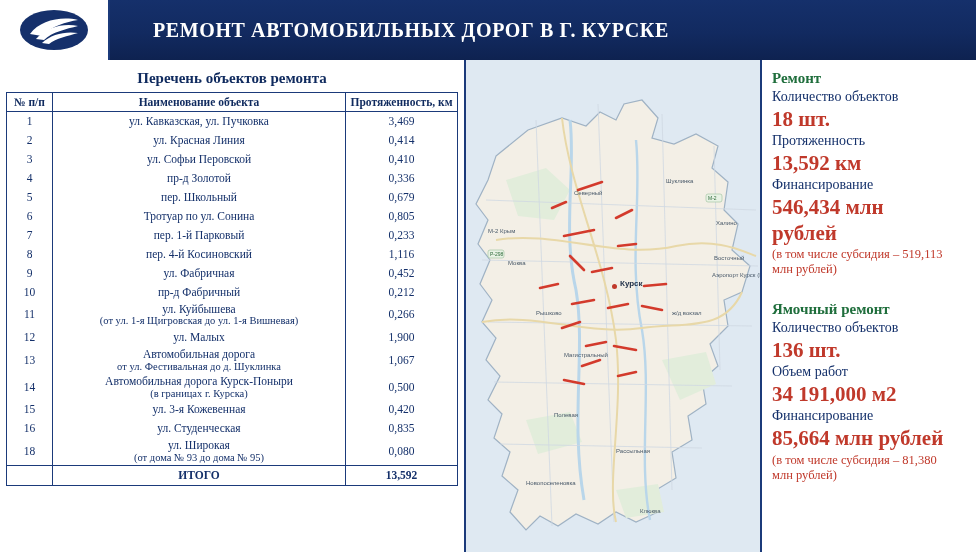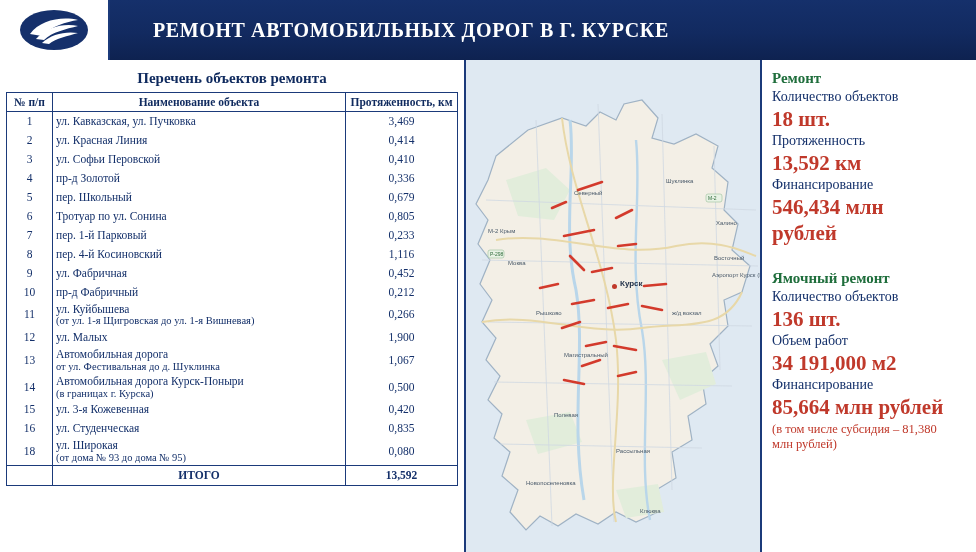--- a/index.html
+++ b/index.html
@@ -78,21 +78,21 @@
   }
   table.objects td {
     border-left: 1px solid #1b3a7a;
     border-right: 1px solid #1b3a7a;
     padding: 1px 3px;
     vertical-align: middle;
     line-height: 1.12;
   }
   table.objects tr.row td { height: 19px; }
   td.c-num { width: 46px; text-align: center; }
-  td.c-name { }
+  td.c-name { text-align: center; }
   td.c-len { width: 112px; text-align: center; }
   th.h-num { width: 46px; }
   th.h-len { width: 112px; }
   tr.total td {
     border-top: 1px solid #1b3a7a;
     border-bottom: 1px solid #1b3a7a;
     font-weight: bold;
     height: 20px;
   }
   tr.total td.c-name { text-align: center; }
@@ -372,20 +372,21 @@
     <div id="stats-panel">
 
       <div class="stat-block">
         <div class="stat-head">Ремонт</div>
         <div class="stat-label">Количество объектов</div>
         <div class="stat-value">18 шт.</div>
         <div class="stat-label">Протяженность</div>
         <div class="stat-value">13,592 км</div>
         <div class="stat-label">Финансирование</div>
         <div class="stat-value">546,434 млн рублей</div>
+        <div class="stat-note">(в том числе субсидия – 519,113 млн рублей)</div>
       </div>
 
       <div class="divider-gap"></div>
 
       <div class="stat-block">
         <div class="stat-head">Ямочный ремонт</div>
         <div class="stat-label">Количество объектов</div>
         <div class="stat-value">136 шт.</div>
         <div class="stat-label">Объем работ</div>
         <div class="stat-value">34 191,000 м2</div>

